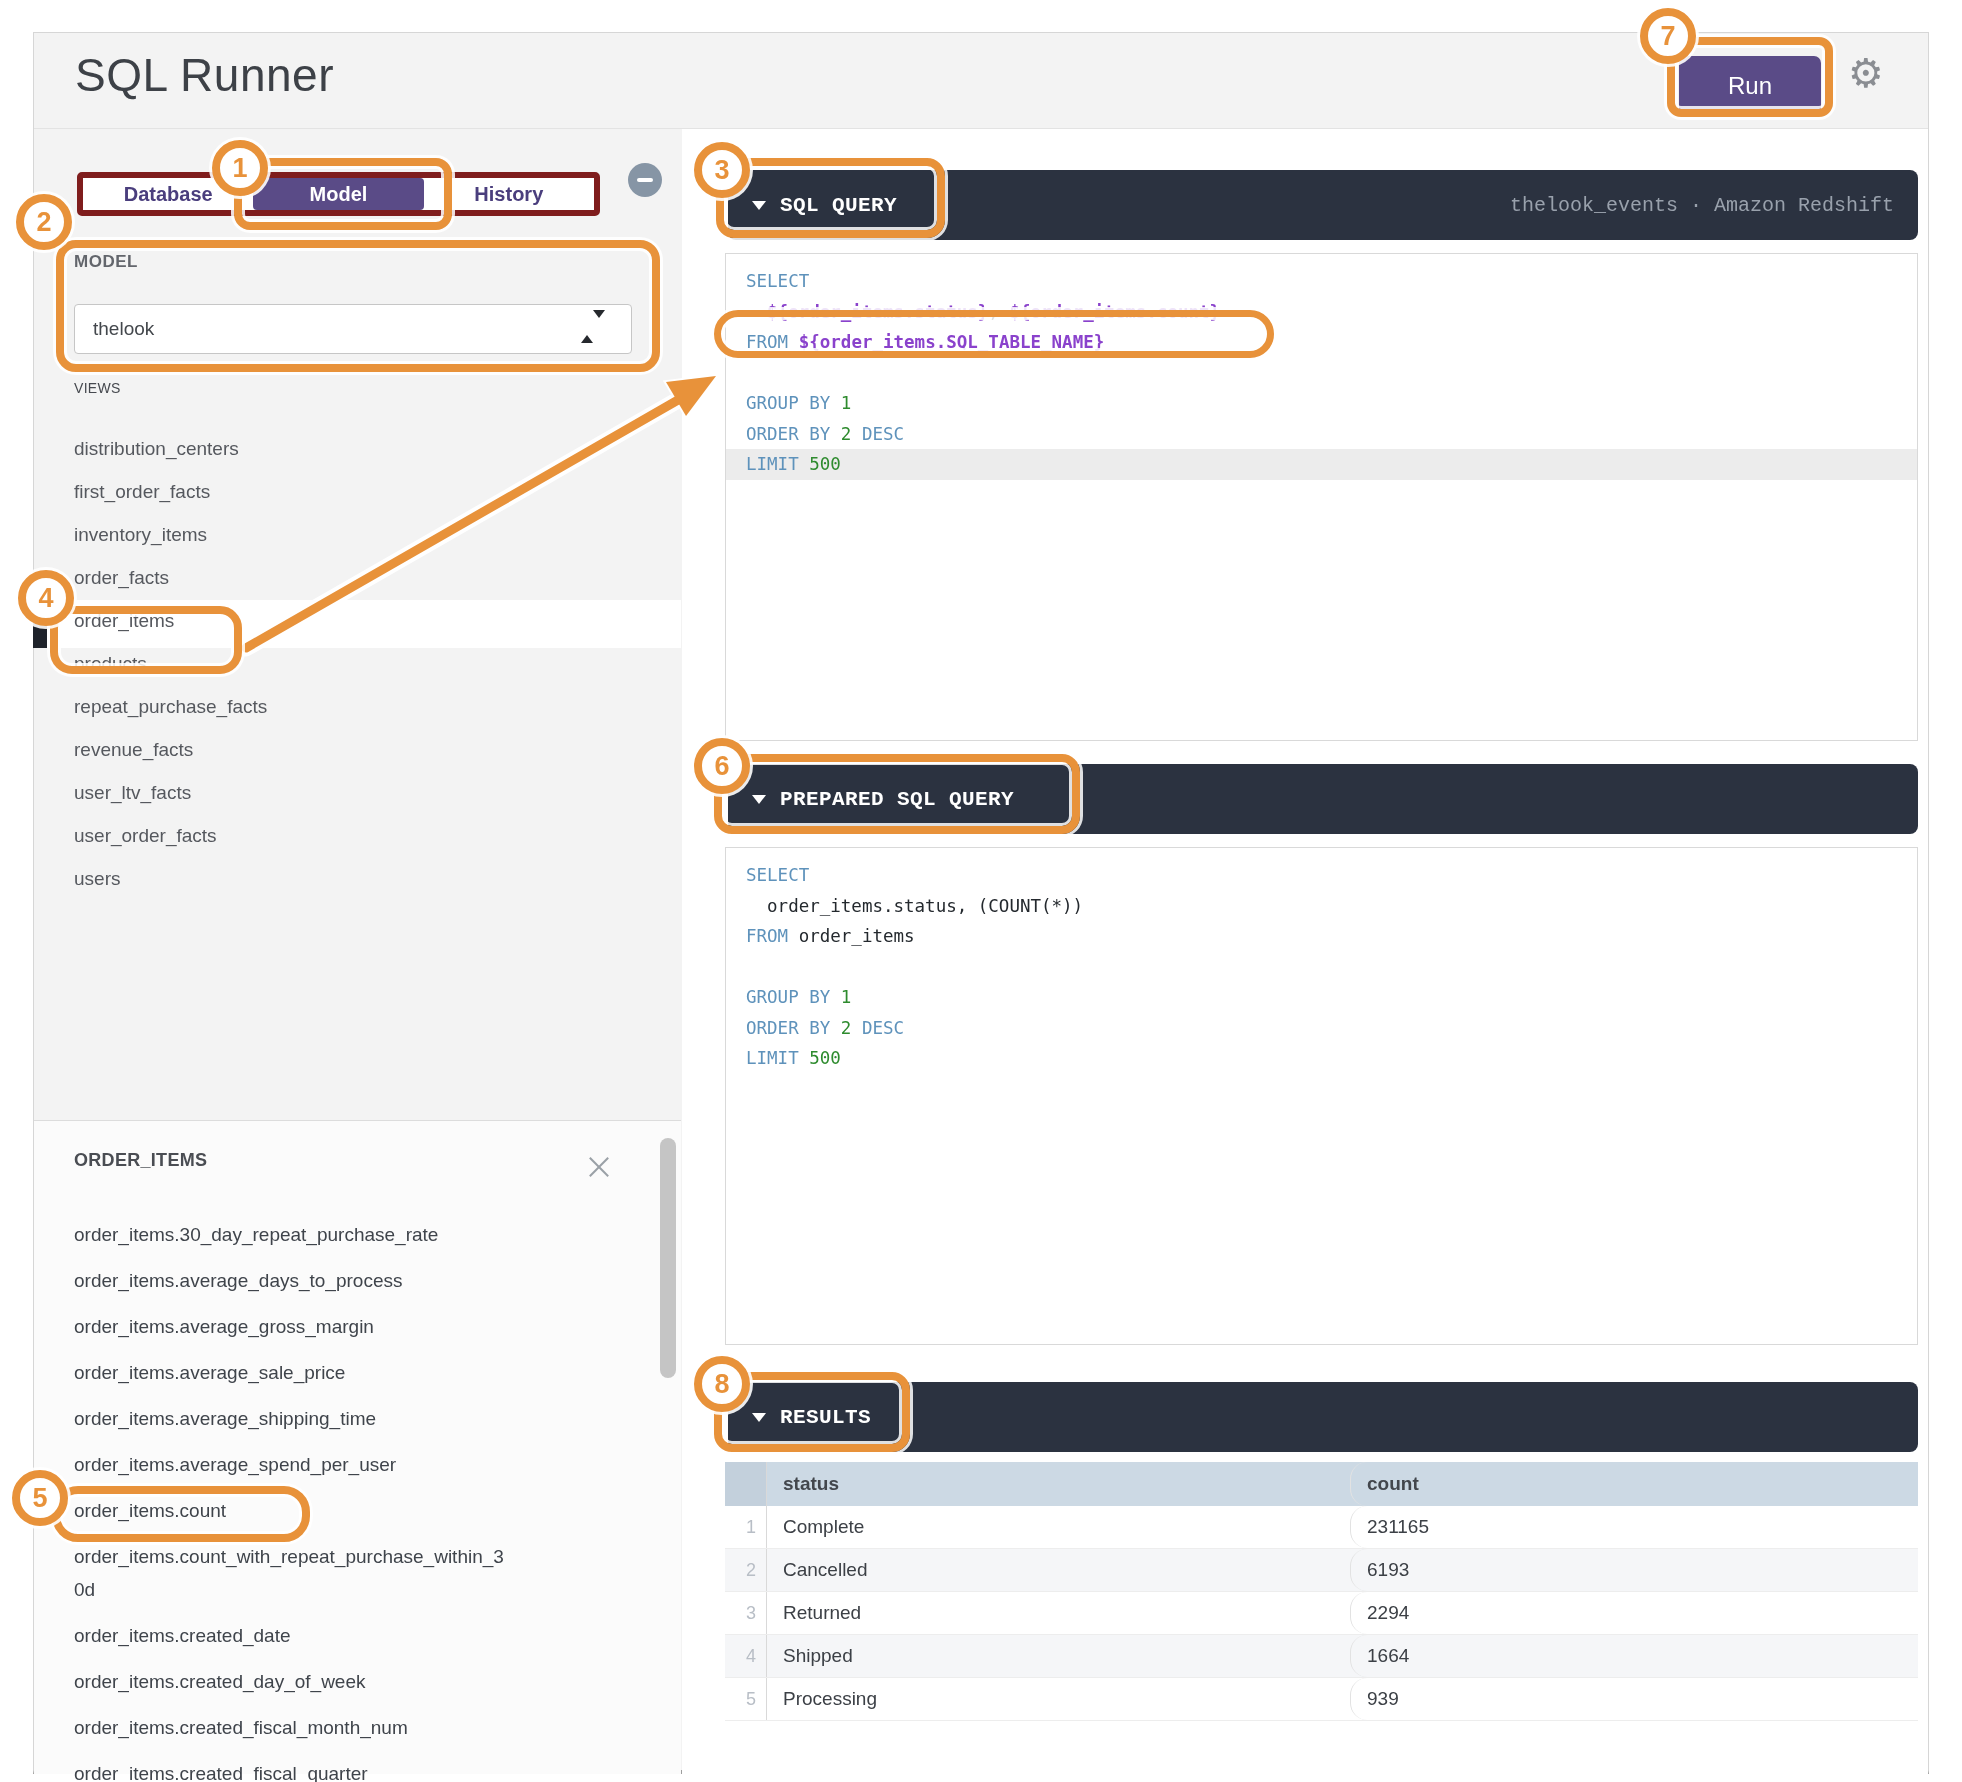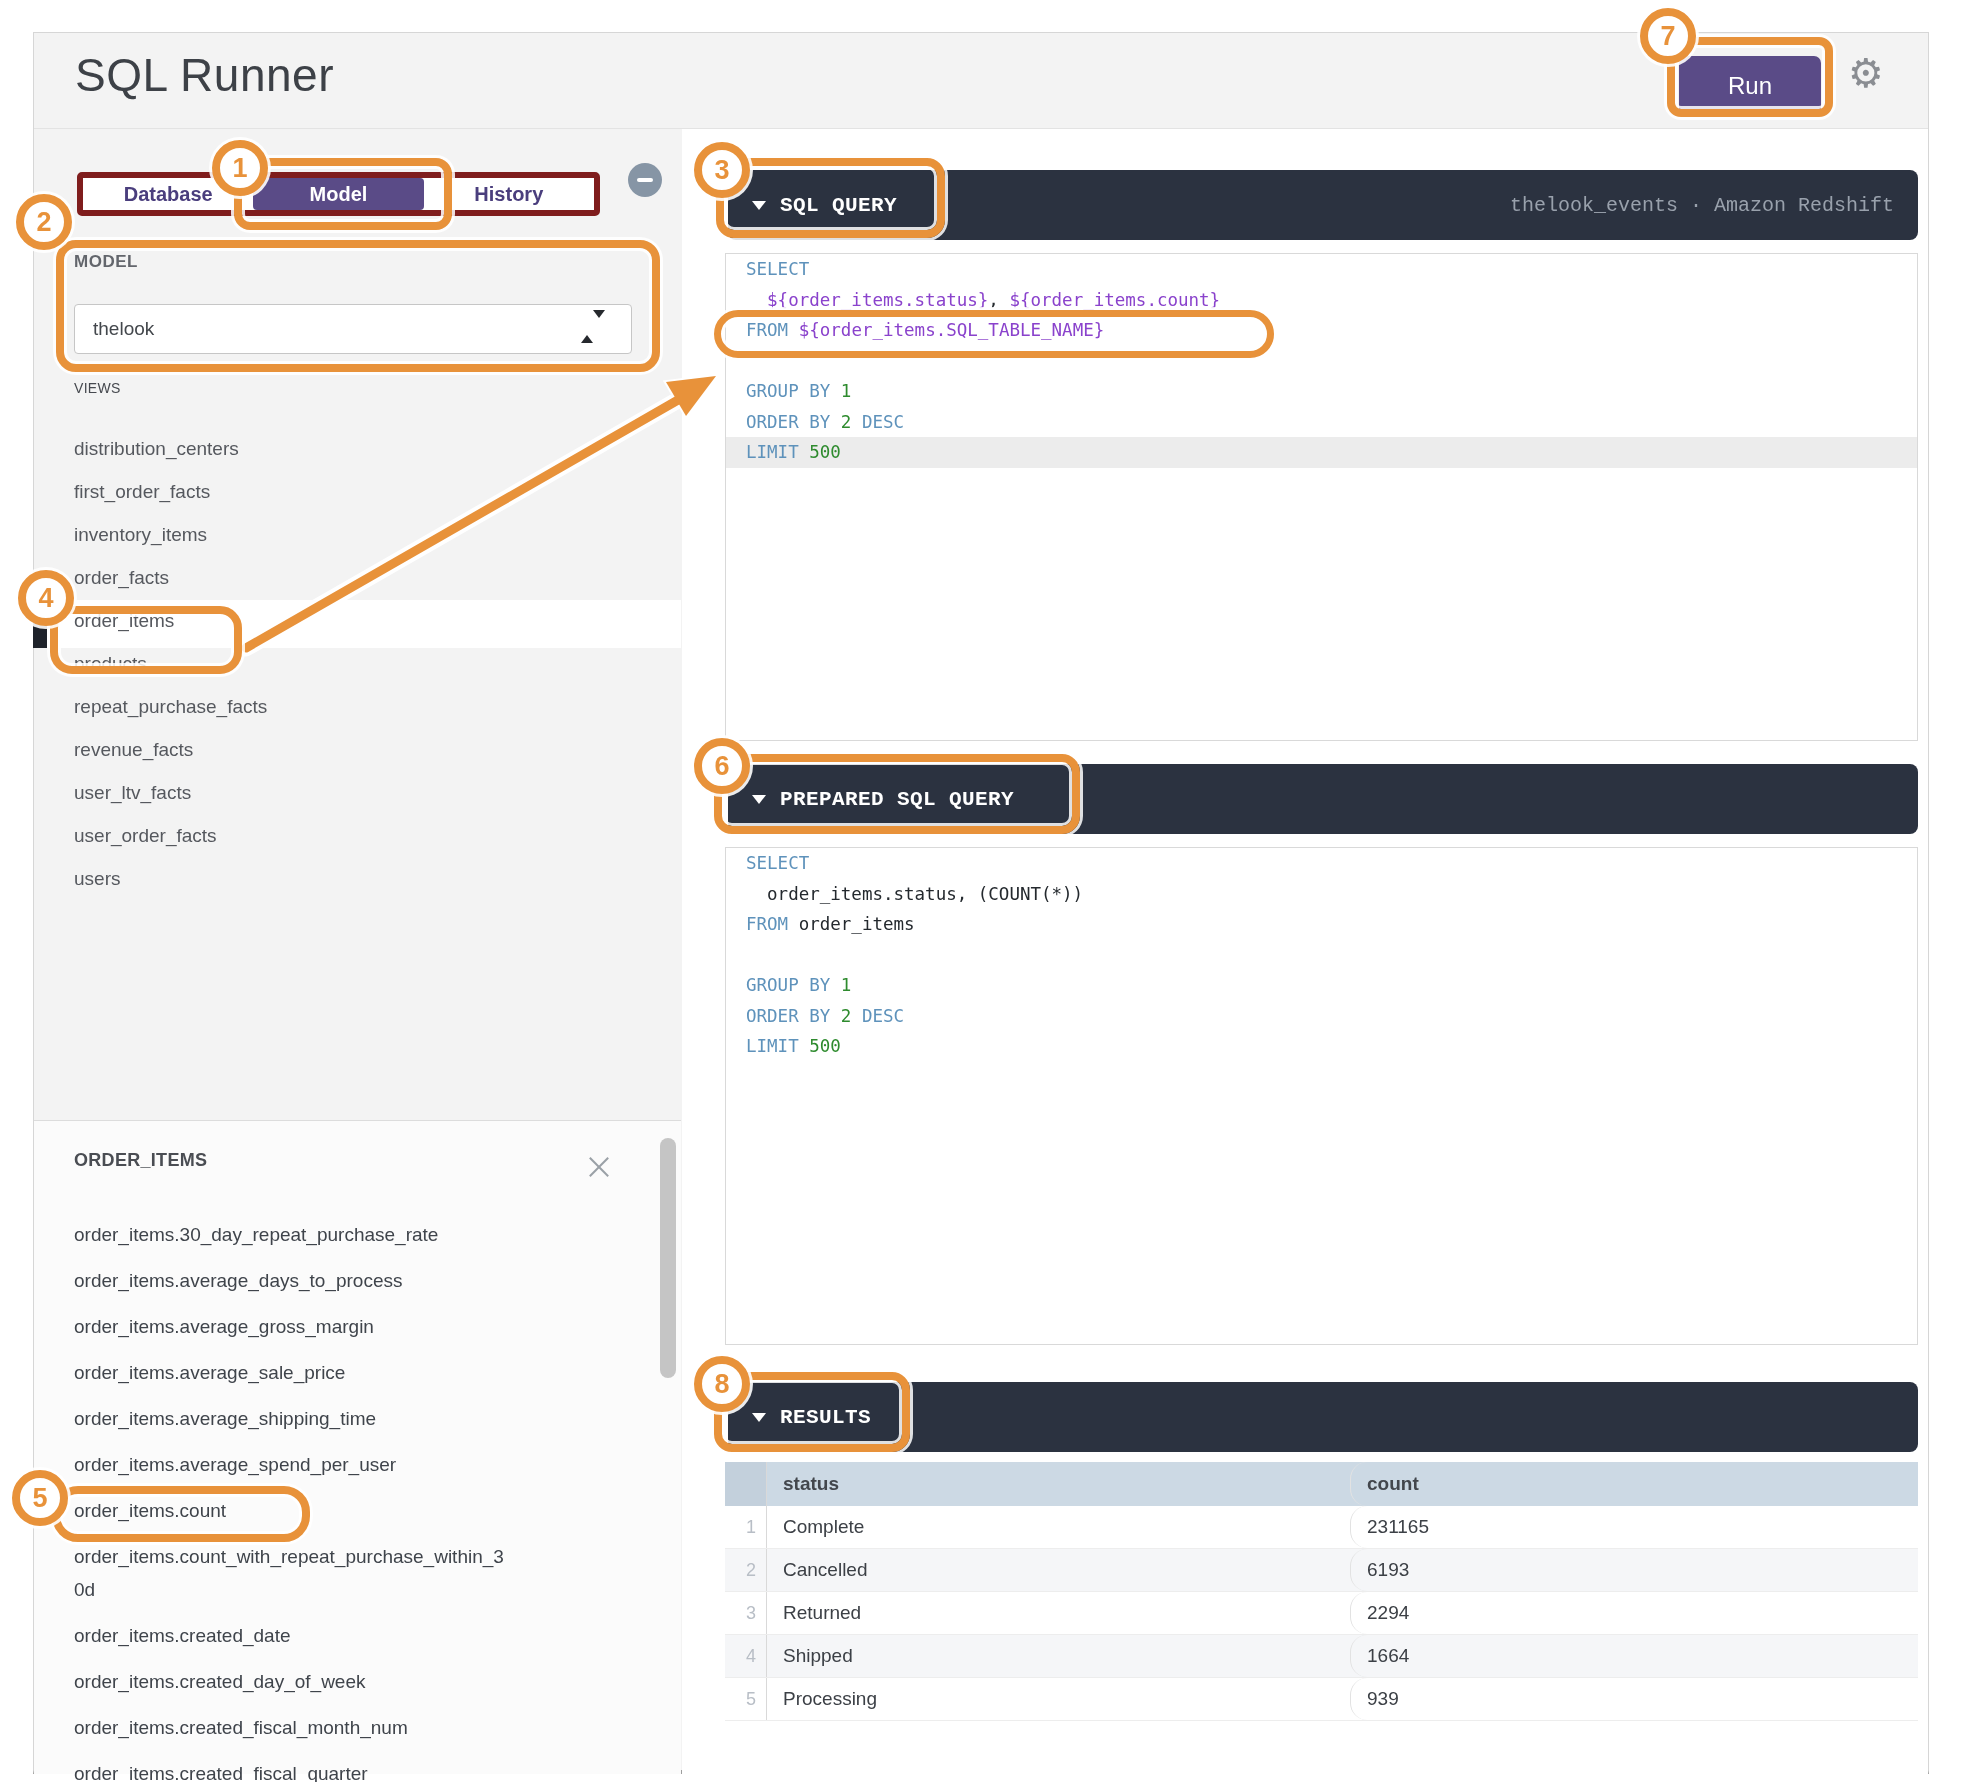--- a/index.html
+++ b/index.html
@@ -60,25 +60,25 @@
   
   .bar{left:728px;width:1190px;height:70px;background:#2b3240;border-radius:8px;display:flex;align-items:center;font-family:Liberation Mono, monospace;}
   .bar .caret{width:0;height:0;border-left:7px solid transparent;border-right:7px solid transparent;
               border-top:9px solid #fff;margin-left:24px;margin-right:14px;cursor:pointer;}
   .bar .bar-title{color:#fff;font-size:21px;font-weight:700;letter-spacing:.4px;}
   .bar .conn{margin-left:auto;margin-right:24px;color:#99a1ac;font-size:20px;font-weight:400;}
   .bar-sql{top:170px;} .bar-prep{top:764px;} .bar-results{top:1382px;}
 
   
   .code-panel{left:725px;width:1193px;background:#fff;border:1px solid #d9d9d9;box-sizing:border-box;
-              font-family:"DejaVu Sans Mono",monospace;font-size:17.5px;color:#24292e;padding-top:0;}
+              font-family:"DejaVu Sans Mono",monospace;font-size:17.5px;color:#24292e;padding-top:12px;}
   .code-sql{top:253px;height:488px;} .code-prep{top:847px;height:498px;}
   .code-line{line-height:30.5px;padding:0 20px;white-space:pre;}
   .code-line.active{background:#ececec;}
-  .tok-kw{color:#5e92bb;} .tok-var{color:#8a42cc;} .tok-num{color:#2e8b2e;} .tok-tx{color:#24292e;}
+  .tok-kw{color:#5e92bb;} .tok-var{color:#8a42cc;font-weight:bold;} .tok-num{color:#2e8b2e;} .tok-tx{color:#24292e;}
 
   
   .results{left:725px;top:1462px;width:1193px;}
   .trow{display:grid;grid-template-columns:42px 583px 1fr;}
   .thead{height:44px;background:#ccd9e4;}
   .thead .cell{font-weight:700;color:#43474d;}
   .thead .numcell{background:#c3d0dc;}
   .tbody-row{height:42px;background:#fff;border-bottom:1px solid #ededed;}
   .tbody-row.alt{background:#f5f6f8;}
   .cell{display:flex;align-items:center;font-size:19px;color:#3c4046;padding-left:16px;box-sizing:border-box;}

